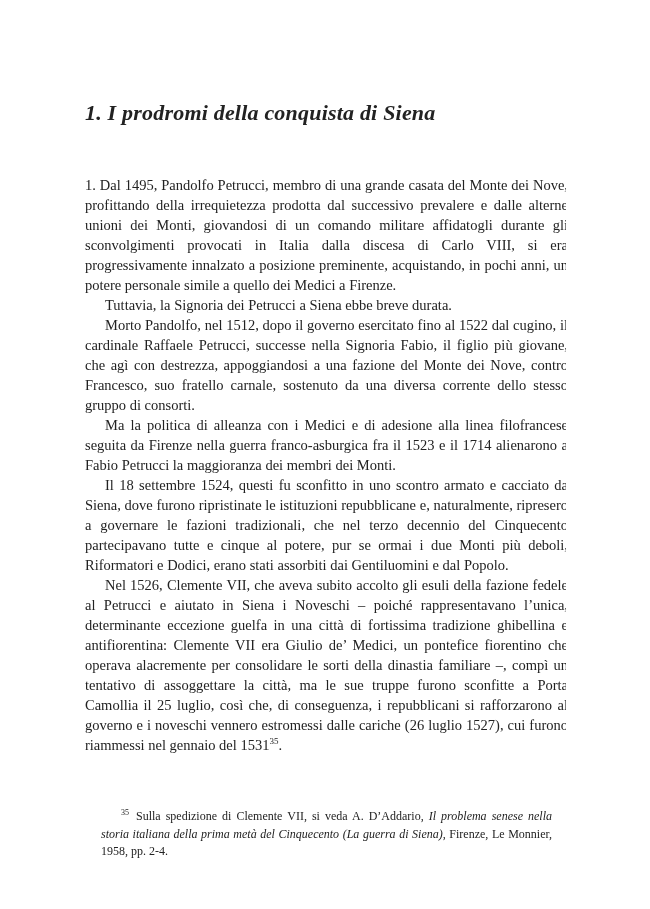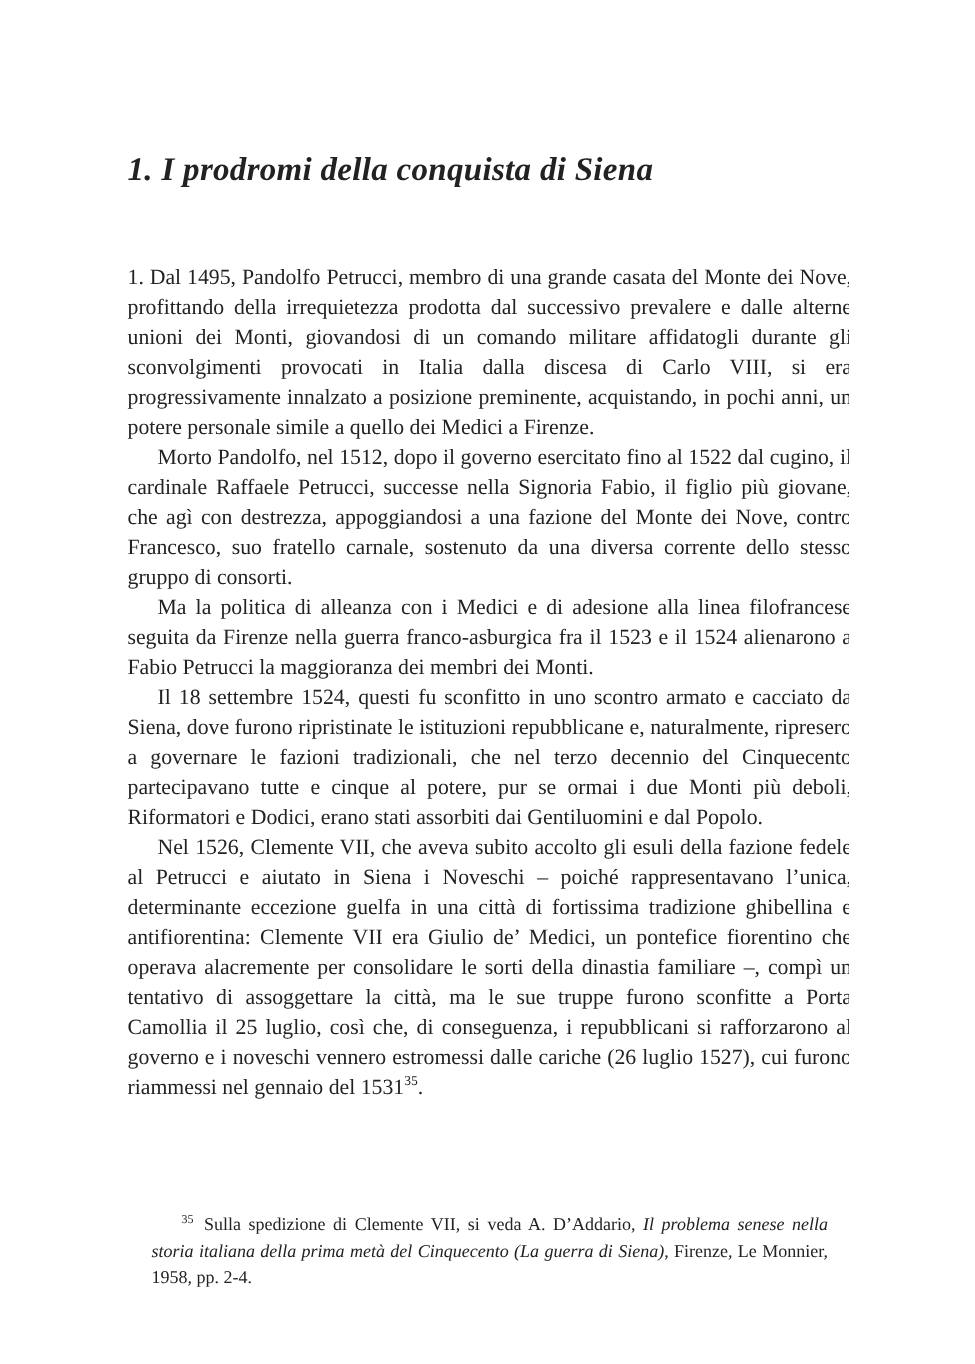--- a/index.html
+++ b/index.html
@@ -74,22 +74,23 @@
 </style>
 </head>
 <body>
 
 <div class="page">
 
   <h1 class="chapter-title">1. I prodromi della conquista di Siena</h1>
 
   <div class="body-text">
     <p class="no-indent">1. Dal 1495, Pandolfo Petrucci, membro di una grande casata del Monte dei Nove, profittando della irrequietezza prodotta dal successivo prevalere e dalle alterne unioni dei Monti, giovandosi di un comando militare affidatogli durante gli sconvolgimenti provocati in Italia dalla discesa di Carlo VIII, si era progressivamente innalzato a posizione preminente, acquistando, in pochi anni, un potere personale simile a quello dei Medici a Firenze.</p>
+    <p>Tuttavia, la Signoria dei Petrucci a Siena ebbe breve durata.</p>
     <p>Morto Pandolfo, nel 1512, dopo il governo esercitato fino al 1522 dal cugino, il cardinale Raffaele Petrucci, successe nella Signoria Fabio, il figlio più giovane, che agì con destrezza, appoggiandosi a una fazione del Monte dei Nove, contro Francesco, suo fratello carnale, sostenuto da una diversa corrente dello stesso gruppo di consorti.</p>
-    <p>Ma la politica di alleanza con i Medici e di adesione alla linea filofrancese seguita da Firenze nella guerra franco-asburgica fra il 1523 e il 1524 alienarono a Fabio Petrucci la maggioranza dei membri dei Monti.</p>
+    <p>Ma la politica di alleanza con i Medici e di adesione alla linea filofrancese seguita da Firenze nella guerra franco-asburgica fra il 1523 e il 1714 alienarono a Fabio Petrucci la maggioranza dei membri dei Monti.</p>
     <p>Il 18 settembre 1524, questi fu sconfitto in uno scontro armato e cacciato da Siena, dove furono ripristinate le istituzioni repubblicane e, naturalmente, ripresero a governare le fazioni tradizionali, che nel terzo decennio del Cinquecento partecipavano tutte e cinque al potere, pur se ormai i due Monti più deboli, Riformatori e Dodici, erano stati assorbiti dai Gentiluomini e dal Popolo.</p>
     <p><span>Nel 1526, Clemente VII, che aveva subito accolto gli esuli della fazione fedele al Petrucci e aiutato in Siena i Noveschi – poiché rappresentavano l’unica, determinante eccezione guelfa in una città di fortissima tradizione ghibellina e antifiorentina: Clemente VII era Giulio de’ Medici, un pontefice fiorentino che operava alacremente per consolidare le sorti della dinastia familiare –, compì un tentativo di assoggettare la città, ma le sue truppe furono sconfitte a Porta Camollia il 25 luglio, così che, di conseguenza, i repubblicani si rafforzarono al governo e i noveschi vennero estromessi dalle cariche (26 luglio 1527), cui furono riammessi nel gennaio del 1531</span><sup class="fnref">35</sup><span>.</span></p>
   </div>
 
   <div class="footnote">
     <p><sup class="fn-num">35</sup><span>Sulla spedizione di Clemente VII, si veda A. D’Addario, </span><i>Il problema senese nella storia italiana della prima metà del Cinquecento (La guerra di Siena)</i><span>, Firenze, Le Monnier, 1958, pp. 2-4.</span></p>
   </div>
 
 </div>
 

